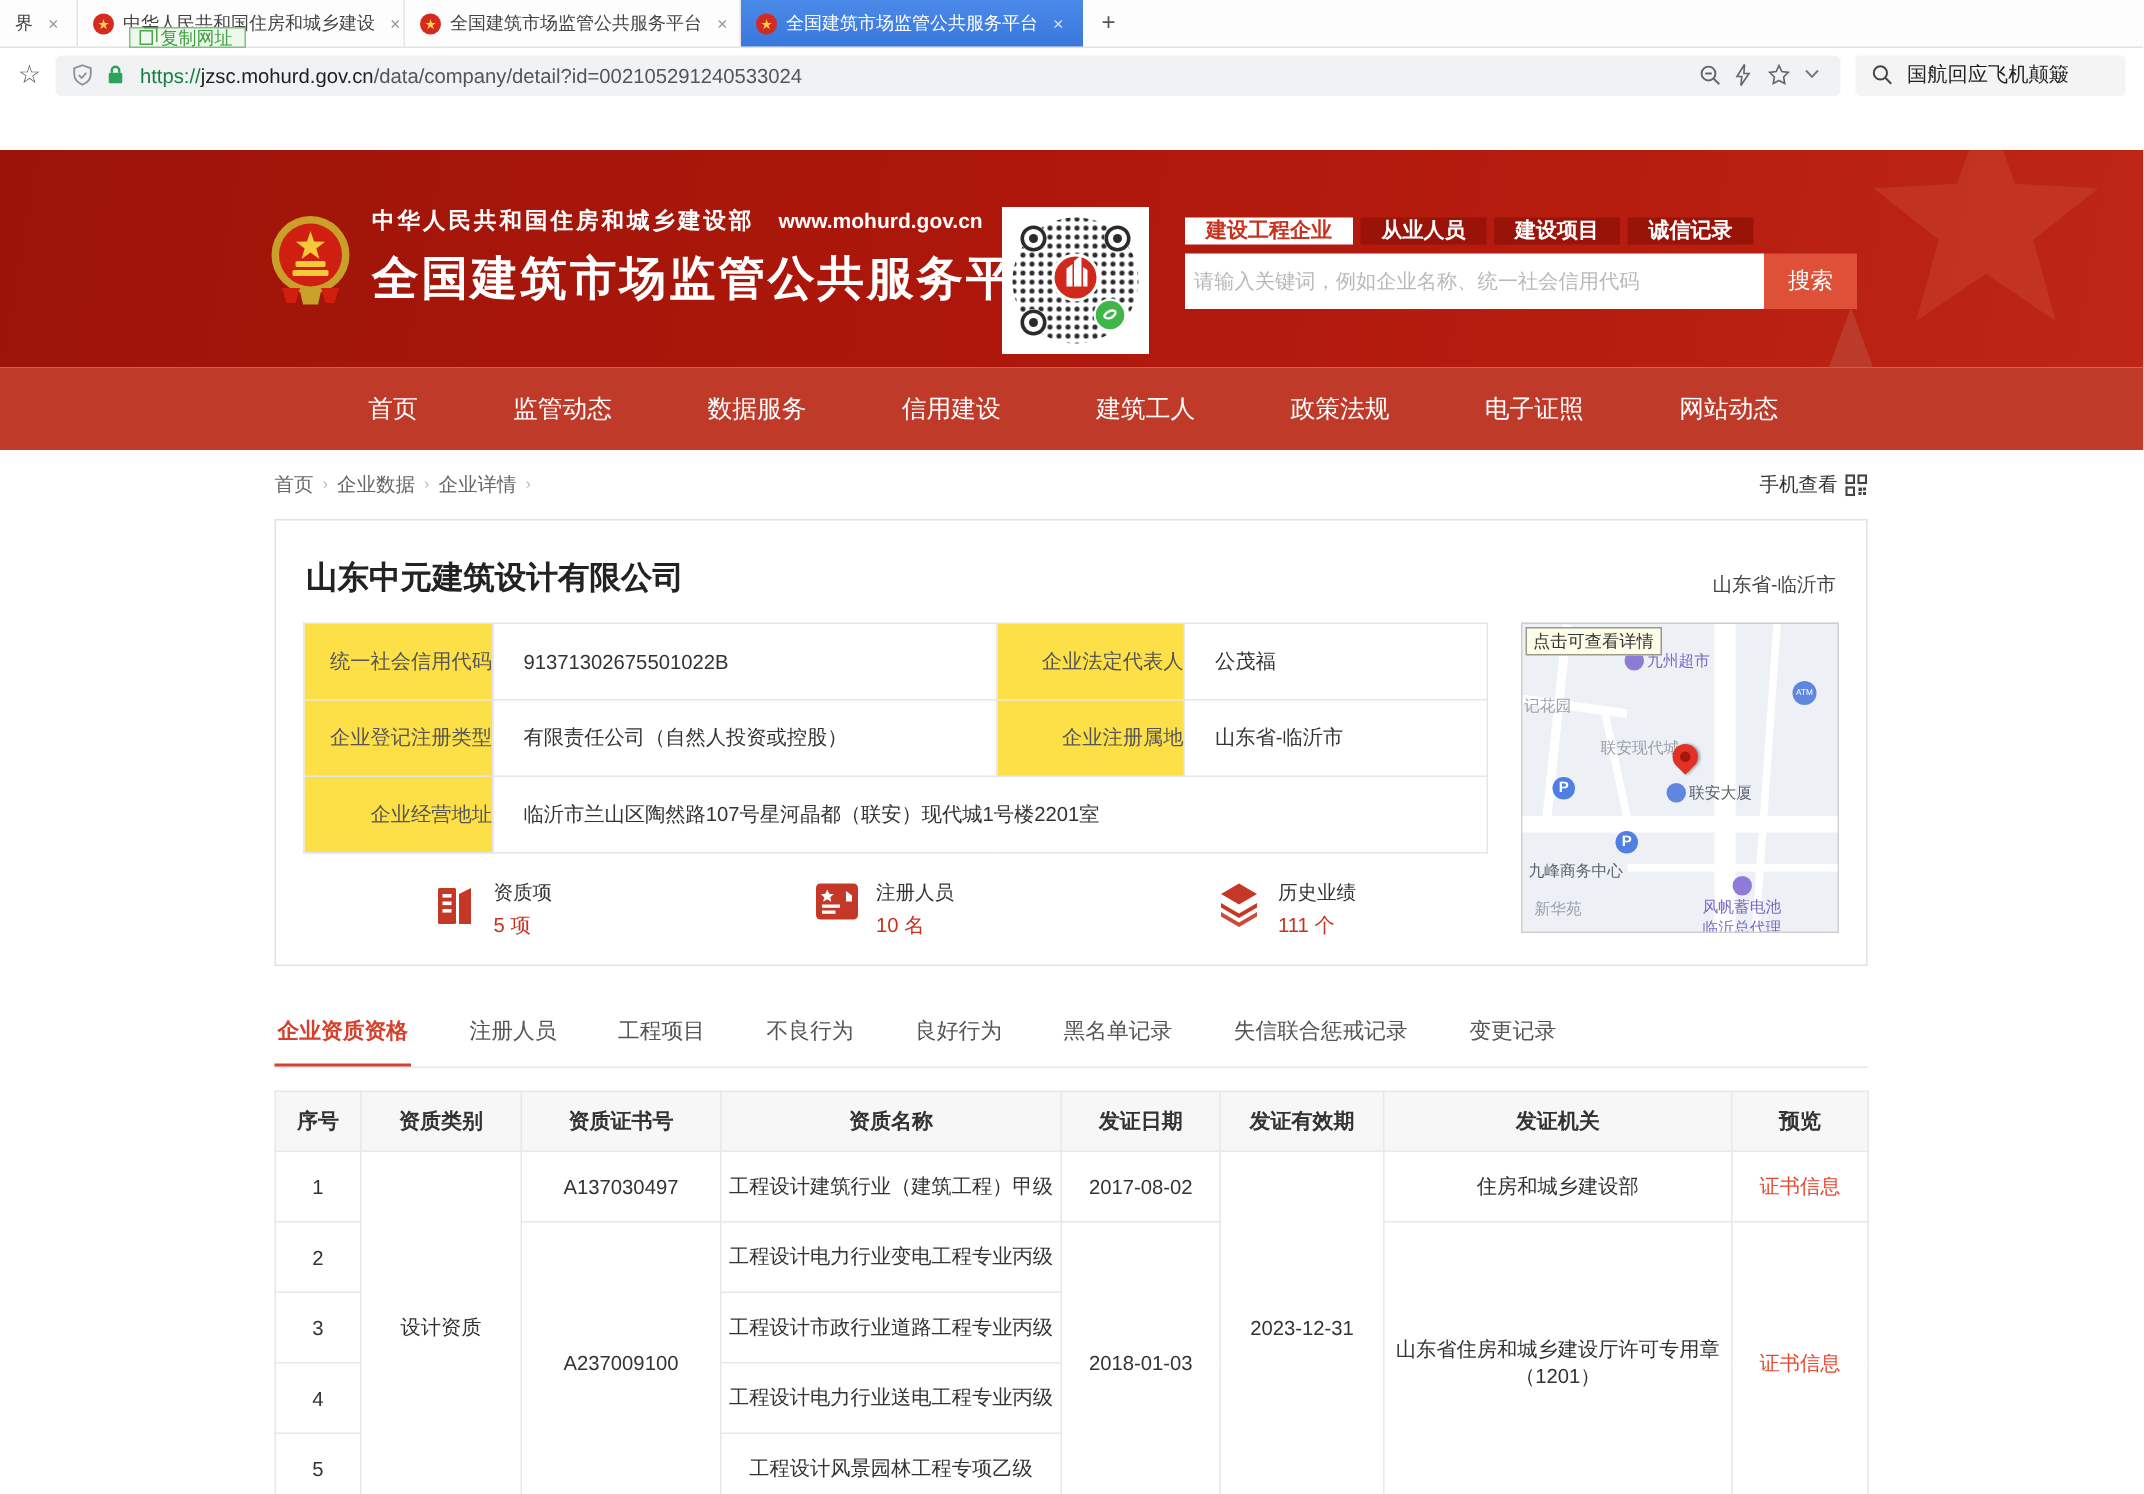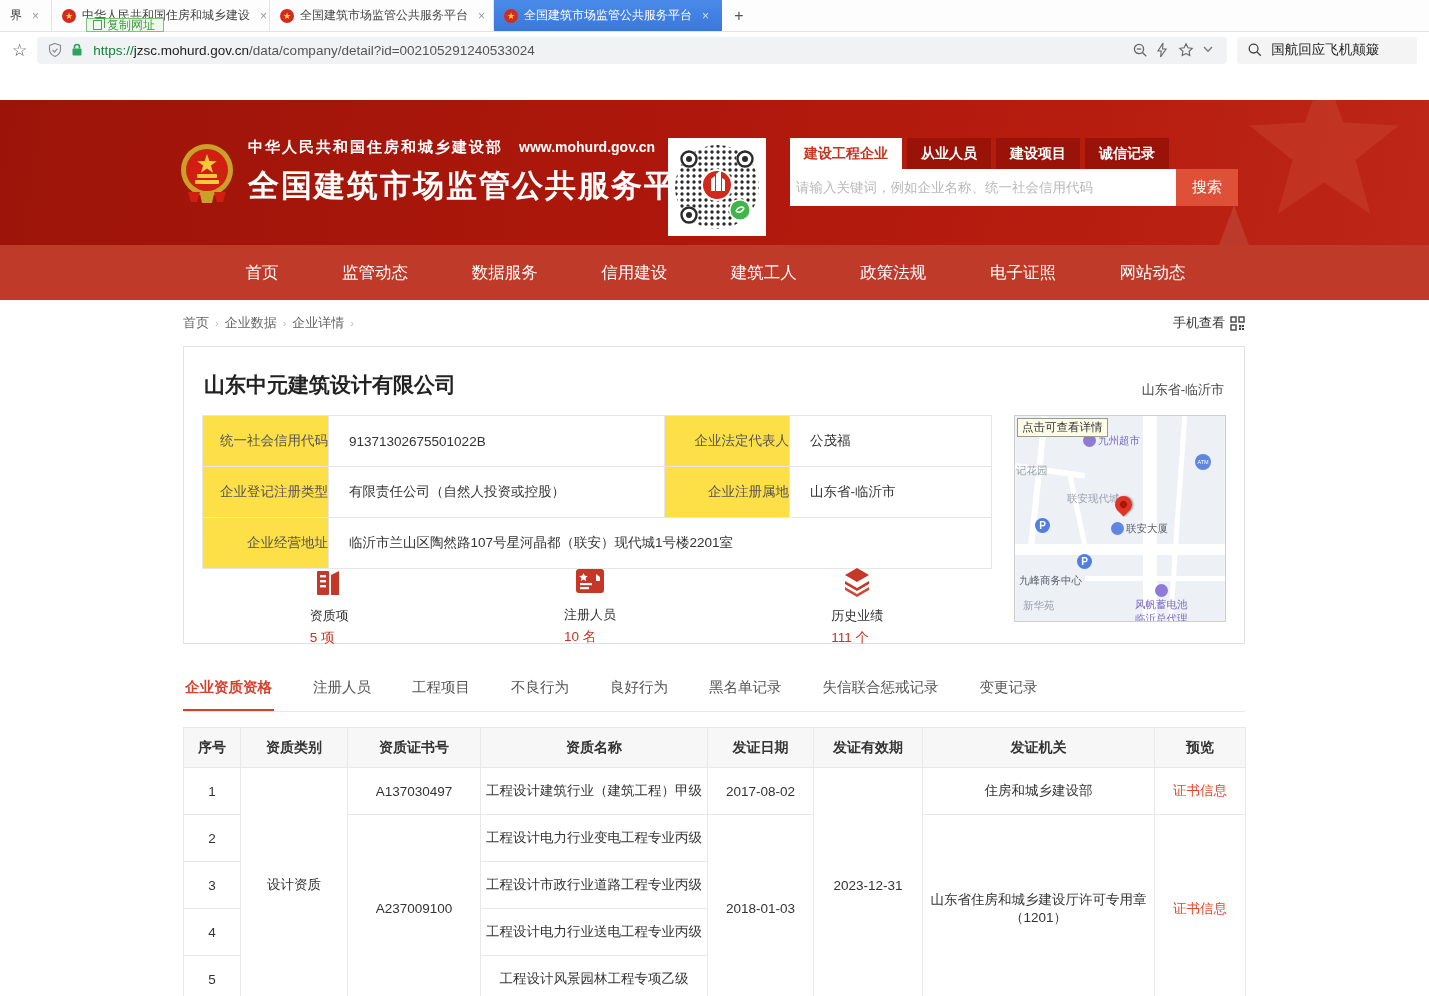--- a/index.html
+++ b/index.html
@@ -37,21 +37,21 @@
   .site-header { position:absolute; top:100px; left:0; width:1429px; height:145px;
     background:linear-gradient(100deg,#9c1409 0%,#ad170b 45%,#b71d0f 75%,#bd2717 100%); overflow:hidden; }
   .site-header .star { position:absolute; color:rgba(255,120,90,.18); }
   .brand { position:absolute; left:180px; top:38px; display:flex; gap:14px; align-items:center; }
   .emblem { width:54px; height:62px; }
   .brand-text .line1 { color:#fff; font-size:15px; font-weight:bold; letter-spacing:2px; }
   .brand-text .line1 .www { letter-spacing:0; margin-left:16px; font-size:14px; }
   .brand-text .line2 { color:#fff; font-size:31px; font-weight:bold; letter-spacing:2px; margin-top:8px; }
   .qrbox { position:absolute; left:668px; top:38px; width:98px; height:98px; background:#fff; display:flex; align-items:center; justify-content:center; }
   .hsearch { position:absolute; left:790px; top:38px; width:448px; }
-  .hsearch-tabs { display:flex; gap:5px; height:31px; }
+  .hsearch-tabs { display:flex; gap:5px; height:31px;align-items:center; }
   .hsearch-tab { padding:0 14px; display:flex; align-items:center; font-size:14px; font-weight:bold; color:#fff; background:#9a1309; }
   .hsearch-tab.on { background:#fff; color:#c7331f; }
   .hsearch-input { height:37px; display:flex; }
   .hsearch-input .field { flex:1; background:#fff; display:flex; align-items:center; padding:0 6px; font-size:13.5px; color:#b9b9b9; border:none; }
   .hsearch-btn { width:62px; background:#df5038; color:#fff; font-size:15px; display:flex; align-items:center; justify-content:center; }
 
   
   .mainnav { position:absolute; top:245px; left:0; width:1429px; height:55px; background:#c03a2a; }
   .mainnav-inner { width:1062px; margin:0 auto; height:100%; display:flex; align-items:center; padding:0 60px 0 62px; justify-content:space-between; }
   .mainnav-item { color:#fff; font-size:16.5px; }
@@ -67,21 +67,21 @@
   .card-titlebar { display:flex; justify-content:space-between; align-items:flex-end; padding:6px 2px 16px 2px; }
   .company-name { font-size:21px; font-weight:bold; color:#222; }
   .company-region { font-size:13px; color:#444; }
   .card-body { display:flex; gap:23px; }
   .card-left { width:789px; }
   .info-table { width:789px; border-collapse:collapse; table-layout:fixed; }
   .info-table td { border:1px solid #e6e6e6; height:51px; font-size:13.5px; }
   .info-table td.lbl { background:#fde047; text-align:right; color:#555; }
   .info-table td.val { padding-left:20px; color:#333; }
   .stats { display:flex; justify-content:space-around; align-items:center; height:74px; }
-  .stat { display:flex; align-items:center; gap:10px;flex-direction:column; }
+  .stat { display:flex; align-items:flex-start; gap:10px; }
   .stat svg { display:block; }
   .stat .tx .lb { font-size:13px; color:#333; }
   .stat .tx .vl { font-size:13.5px; color:#c7331f; margin-top:4px; }
   .mapbox { width:212px; height:207px; border:1px solid #cfcfcf; position:relative; background:#edf0f5; overflow:hidden; flex:0 0 212px; }
   .road { position:absolute; background:#fff; }
   .map-hint { position:absolute; top:2px; left:2px; background:#fdfce8; border:1px solid #9a9a86; font-size:11.5px; color:#333; padding:1px 4px; z-index:4; }
   .poi { position:absolute; font-size:10.5px; white-space:nowrap; z-index:3; }
   .poi.purple { color:#7b68c8; }
   .poi.gray { color:#9aa1ad; }
   .poi.dark { color:#5a6170; }

